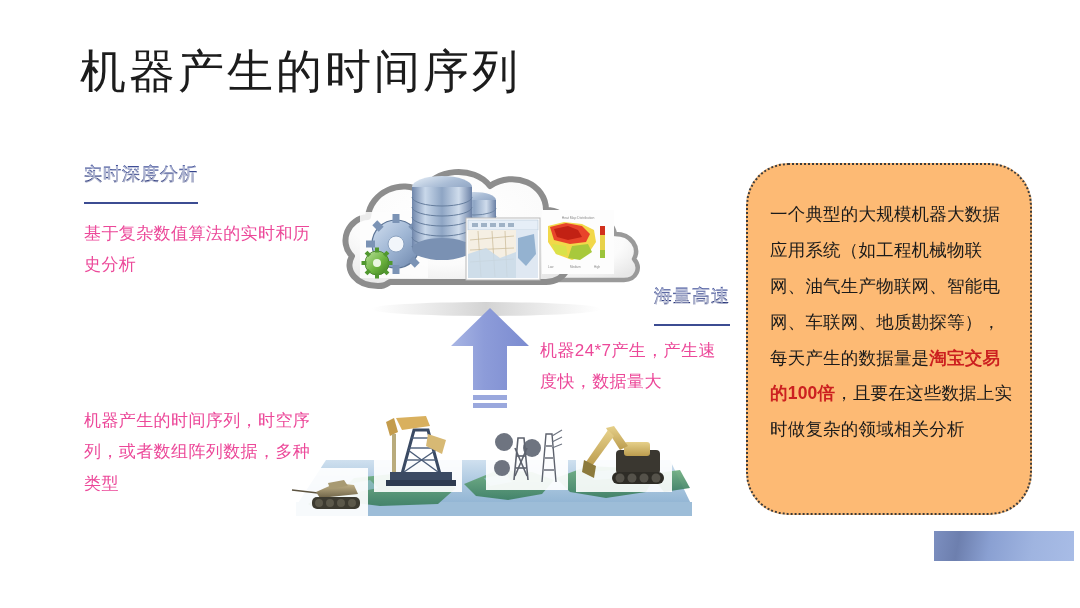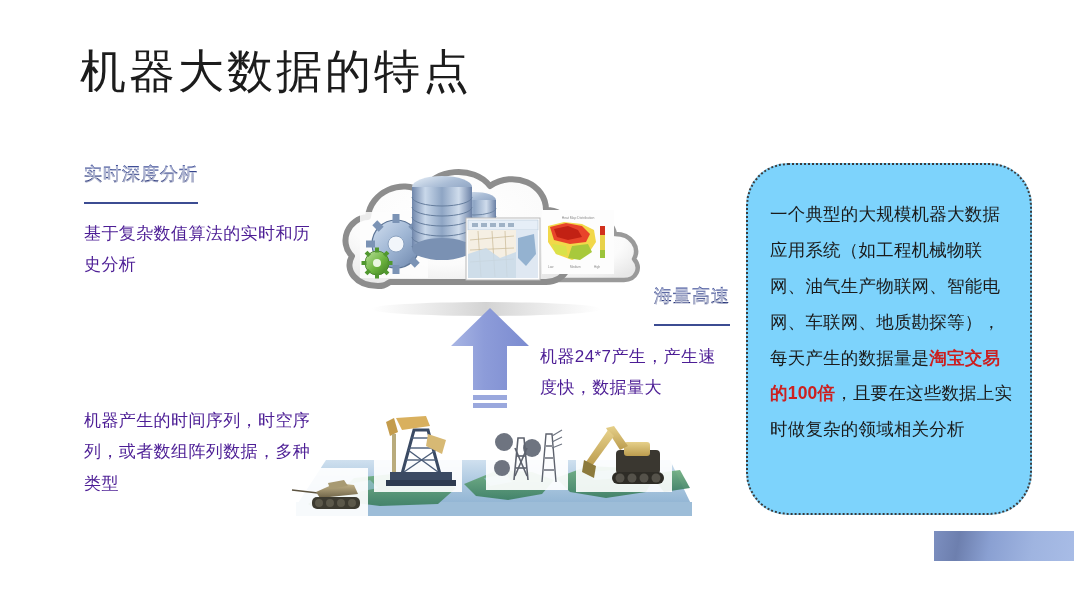--- a/index.html
+++ b/index.html
@@ -40,21 +40,21 @@
     background-clip: text;
     -webkit-text-fill-color: transparent;
     display: inline-block;
     border-bottom: 2px solid #3c4c92;
     padding-bottom: 16px;
     text-shadow: 0 1px 0 rgba(255,255,255,0.6);
   }
   .feature-body {
     font-size: 17px;
     line-height: 1.85;
-    color: #4c1d95;
+    color: #ec4899;
     letter-spacing: 0.4px;
   }
 
   
   #block-realtime {
     position: absolute;
     left: 84px;
     top: 162px;
     width: 235px;
   }
@@ -69,21 +69,21 @@
   #block-datatype .feature-body { }
 
   
   #block-volume {
     position: absolute;
     left: 540px;
     top: 284px;
     width: 190px;
   }
   #block-volume .heading-wrap { text-align: right; width: 100%; }
-  #block-volume .feature-body { margin-top: 15px; }
+  #block-volume .feature-body { margin-top: 9px; }
 
   
   #cloud-graphic {
     position: absolute;
     left: 318px;
     top: 158px;
     width: 350px;
     height: 160px;
   }
   #cloud-graphic svg { display: block; }
@@ -110,21 +110,21 @@
   
   #callout-box {
     position: absolute;
     left: 746px;
     top: 163px;
     width: 286px;
     height: 352px;
     border: 2px dotted #3b3b3b;
     border-radius: 42px;
     box-sizing: border-box;
-    background: #7dd3fc;
+    background: #fdba74;
   }
   #callout-text {
     position: absolute;
     left: 22px;
     top: 32px;
     width: 244px;
     font-size: 17.5px;
     line-height: 2.05;
     color: #1b1b1b;
     letter-spacing: 0.2px;
@@ -140,21 +140,21 @@
     left: 934px;
     top: 531px;
     width: 140px;
     height: 30px;
     background: linear-gradient(100deg, #7c8fc0 0%, #6d7fae 18%, #8aa0d2 40%, #9fb4e0 70%, #a8bce6 100%);
   }
 </style>
 </head>
 <body>
 
-<div id="slide-title">机器大数据的特点</div>
+<div id="slide-title">机器产生的时间序列</div>
 
 <div id="cloud-graphic">
   <svg width="350" height="160" viewBox="0 0 350 160" xmlns="http://www.w3.org/2000/svg">
     <defs>
       <radialGradient id="cloudShade" cx="45%" cy="38%" r="70%">
         <stop offset="0%" stop-color="#ffffff"></stop>
         <stop offset="62%" stop-color="#fbfbfb"></stop>
         <stop offset="100%" stop-color="#e7e7e7"></stop>
       </radialGradient>
       <linearGradient id="dbGrad" x1="0" y1="0" x2="1" y2="0">

